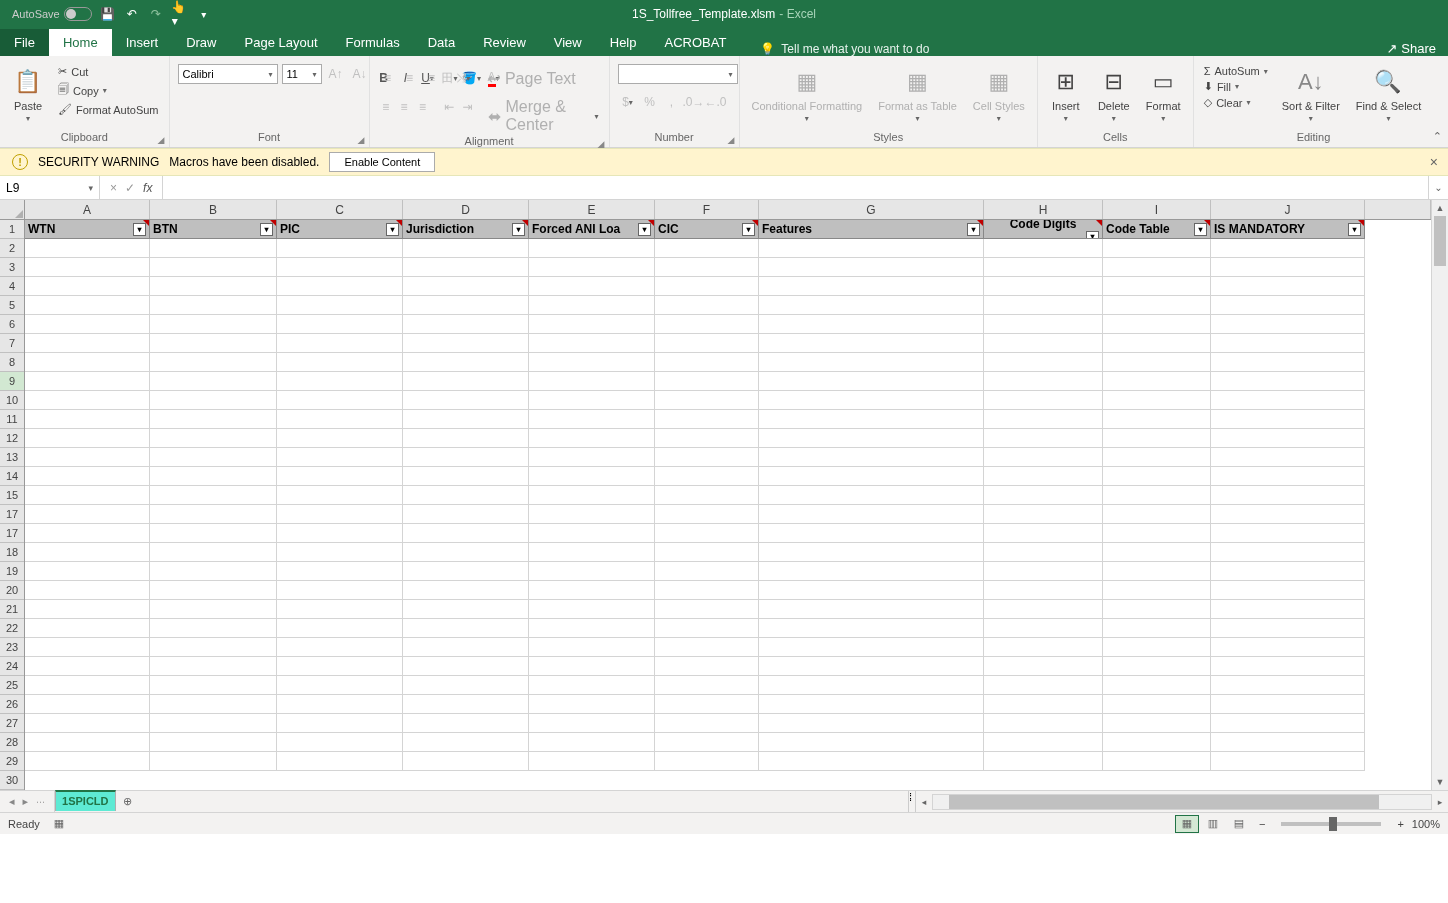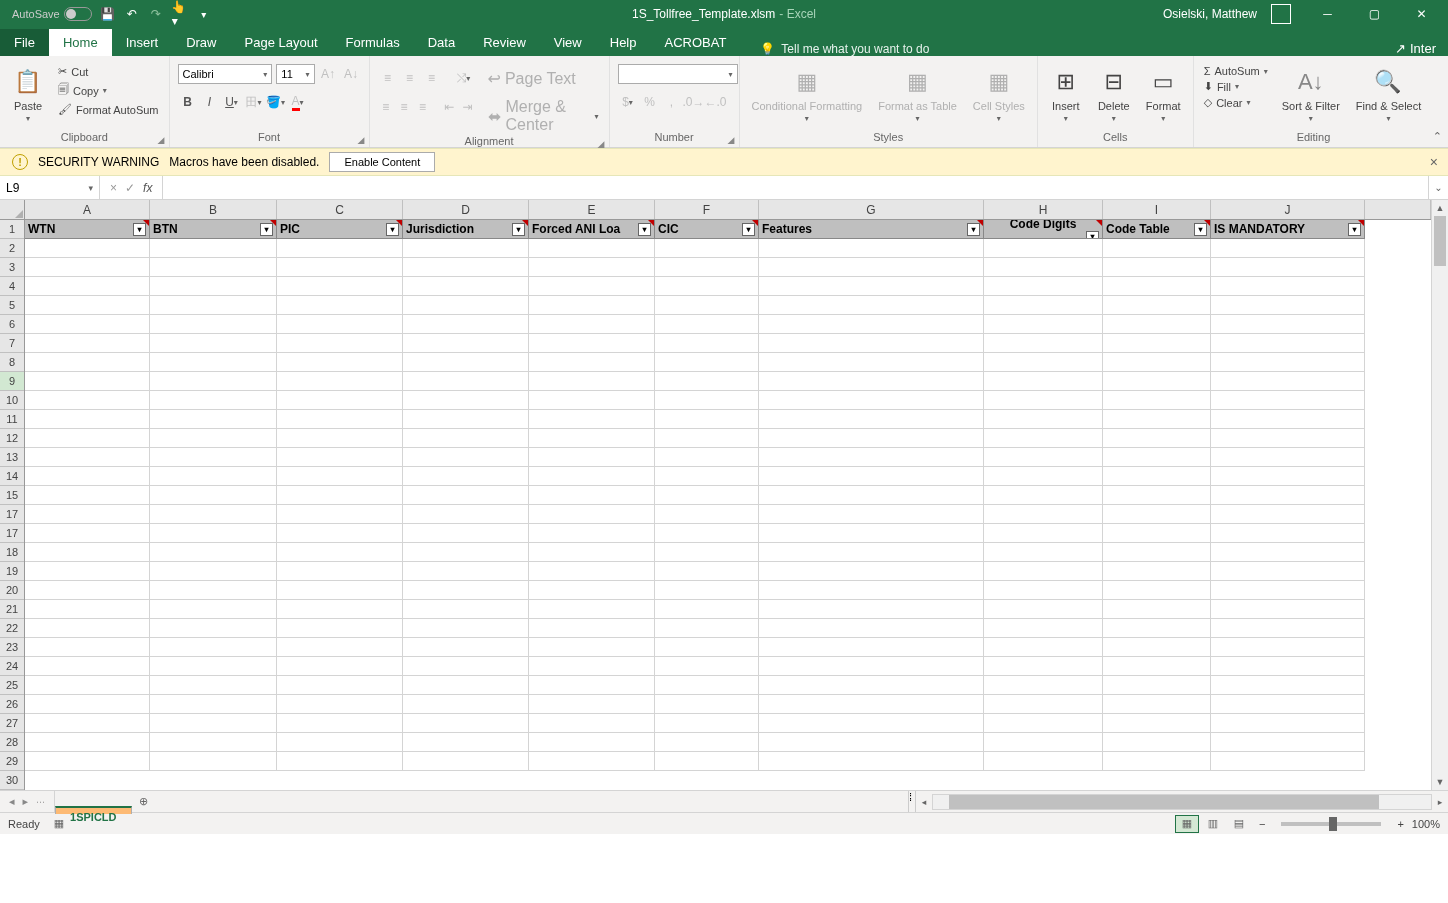--- a/index.html
+++ b/index.html
@@ -82,21 +82,21 @@
 .filter-btn { width:13px; height:13px; background:#fff; border:1px solid #666; display:flex; align-items:center; justify-content:center; font-size:8px; margin-left:auto; cursor:pointer; }
 .grid-vscroll { position:absolute; right:0; top:0; width:17px; bottom:0; background:#f0f0f0; border-left:1px solid #d4d4d4; }
 .grid-vscroll .thumb { position:absolute; left:2px; right:2px; top:16px; height:50px; background:#c0c0c0; }
 .grid-vscroll .arr { height:16px; display:flex; align-items:center; justify-content:center; font-size:9px; color:#666; }
 .grid-vscroll .arr.bot { position:absolute; bottom:0; left:0; right:0; }
 
 
 .sheet-row { height:22px; background:#f3f2f1; border-top:1px solid #d4d4d4; display:flex; align-items:stretch; font-size:11px; }
 .sheet-nav { display:flex; align-items:center; gap:2px; padding:0 6px; border-right:1px solid #d4d4d4; color:#888; }
 .sheet-nav span { cursor:pointer; padding:0 3px; }
-.sheet-tab { padding:3px 14px; background:#fdba74; border:1px solid #aeaeae; border-bottom:none; color:#217346; font-weight:bold; cursor:pointer; position:relative; top:-1px; border-top:2px solid #217346;margin-top:16px; }
+.sheet-tab { padding:3px 6px; background:#5eead4; border:1px solid #aeaeae; border-bottom:none; color:#217346; font-weight:bold; cursor:pointer; position:relative; top:-1px; border-top:2px solid #217346; }
 .sheet-add { width:24px; display:flex; align-items:center; justify-content:center; cursor:pointer; color:#666; }
 .sheet-hscroll { flex:1; display:flex; align-items:center; }
 .hscroll-split { width:8px; border-left:1px solid #ccc; border-right:1px solid #ccc; height:100%; cursor:ew-resize; margin-left:auto; }
 .hscroll-track { width:500px; background:#f0f0f0; height:16px; position:relative; border:1px solid #d4d4d4; }
 .hscroll-track .thumb { position:absolute; left:16px; width:430px; top:0; bottom:0; background:#c0c0c0; }
 .hscroll-arr { width:16px; display:flex; align-items:center; justify-content:center; font-size:9px; color:#666; }
 
 
 .statusbar { height:22px; background:#f3f2f1; border-top:1px solid #d4d4d4; display:flex; align-items:center; font-size:11px; padding:0 8px; color:#444; }
 .statusbar .right { margin-left:auto; display:flex; align-items:center; gap:2px; }
@@ -117,27 +117,20 @@
     </div>
     <span class="qa-icon">💾</span>
     <span class="qa-icon">↶</span>
     <span class="qa-icon" style="color:#8fc29f">↷</span>
     <span class="qa-icon">👆▾</span>
     <span class="qa-icon" style="font-size:10px">▾</span>
   </div>
   <div class="titlebar-center">
     <span>1S_Tollfree_Template.xlsm</span>
     <span class="ext">  -  Excel</span>
-  </div>
-  <div class="titlebar-right">
-    <span class="user-name">Osielski, Matthew</span>
-    <span class="face-icon"></span>
-    <div class="win-btn">─</div>
-    <div class="win-btn">▢</div>
-    <div class="win-btn">✕</div>
   </div>
 </div>
 
 <div class="tabs">
   <div class="tab file">File</div>
   <div class="tab active">Home</div>
   <div class="tab">Insert</div>
   <div class="tab">Draw</div>
   <div class="tab">Page Layout</div>
   <div class="tab">Formulas</div>
@@ -146,21 +139,21 @@
   <div class="tab">View</div>
   <div class="tab">Help</div>
   <div class="tab">ACROBAT</div>
   <div class="tellme">
     <span>💡</span>
     <span>Tell me what you want to do</span>
   </div>
   <div class="tabs-right">
     <div class="share">
       <span>↗</span>
-      <span>Inter</span>
+      <span>Share</span>
     </div>
   </div>
 </div>
 
 <div class="ribbon">
 
   <div class="group">
     <div class="group-body">
       <div class="big-btn">
         <div class="icon">📋</div>
@@ -180,21 +173,21 @@
         <div class="small-btn">
             <span>🖌</span>
             <span>Format AutoSum</span>
           </div>
       </div>
     </div>
     <div class="group-label"><span>Clipboard</span><span class="launcher">◢</span></div>
   </div>
 
   <div class="group" style="width:200px">
-    <div class="group-body" style="flex-direction:column; gap:4px; align-items:stretch">
+    <div class="group-body" style="flex-direction:row; gap:4px; align-items:stretch">
       <div class="font-selects">
         <div class="font-name">
             <span>Calibri</span>
             <span class="dd-arrow">▾</span>
           </div>
         <div class="font-size">
             <span>11</span>
             <span class="dd-arrow">▾</span>
           </div>
         <div class="ribbon-icon-btn disabled">A↑</div>

